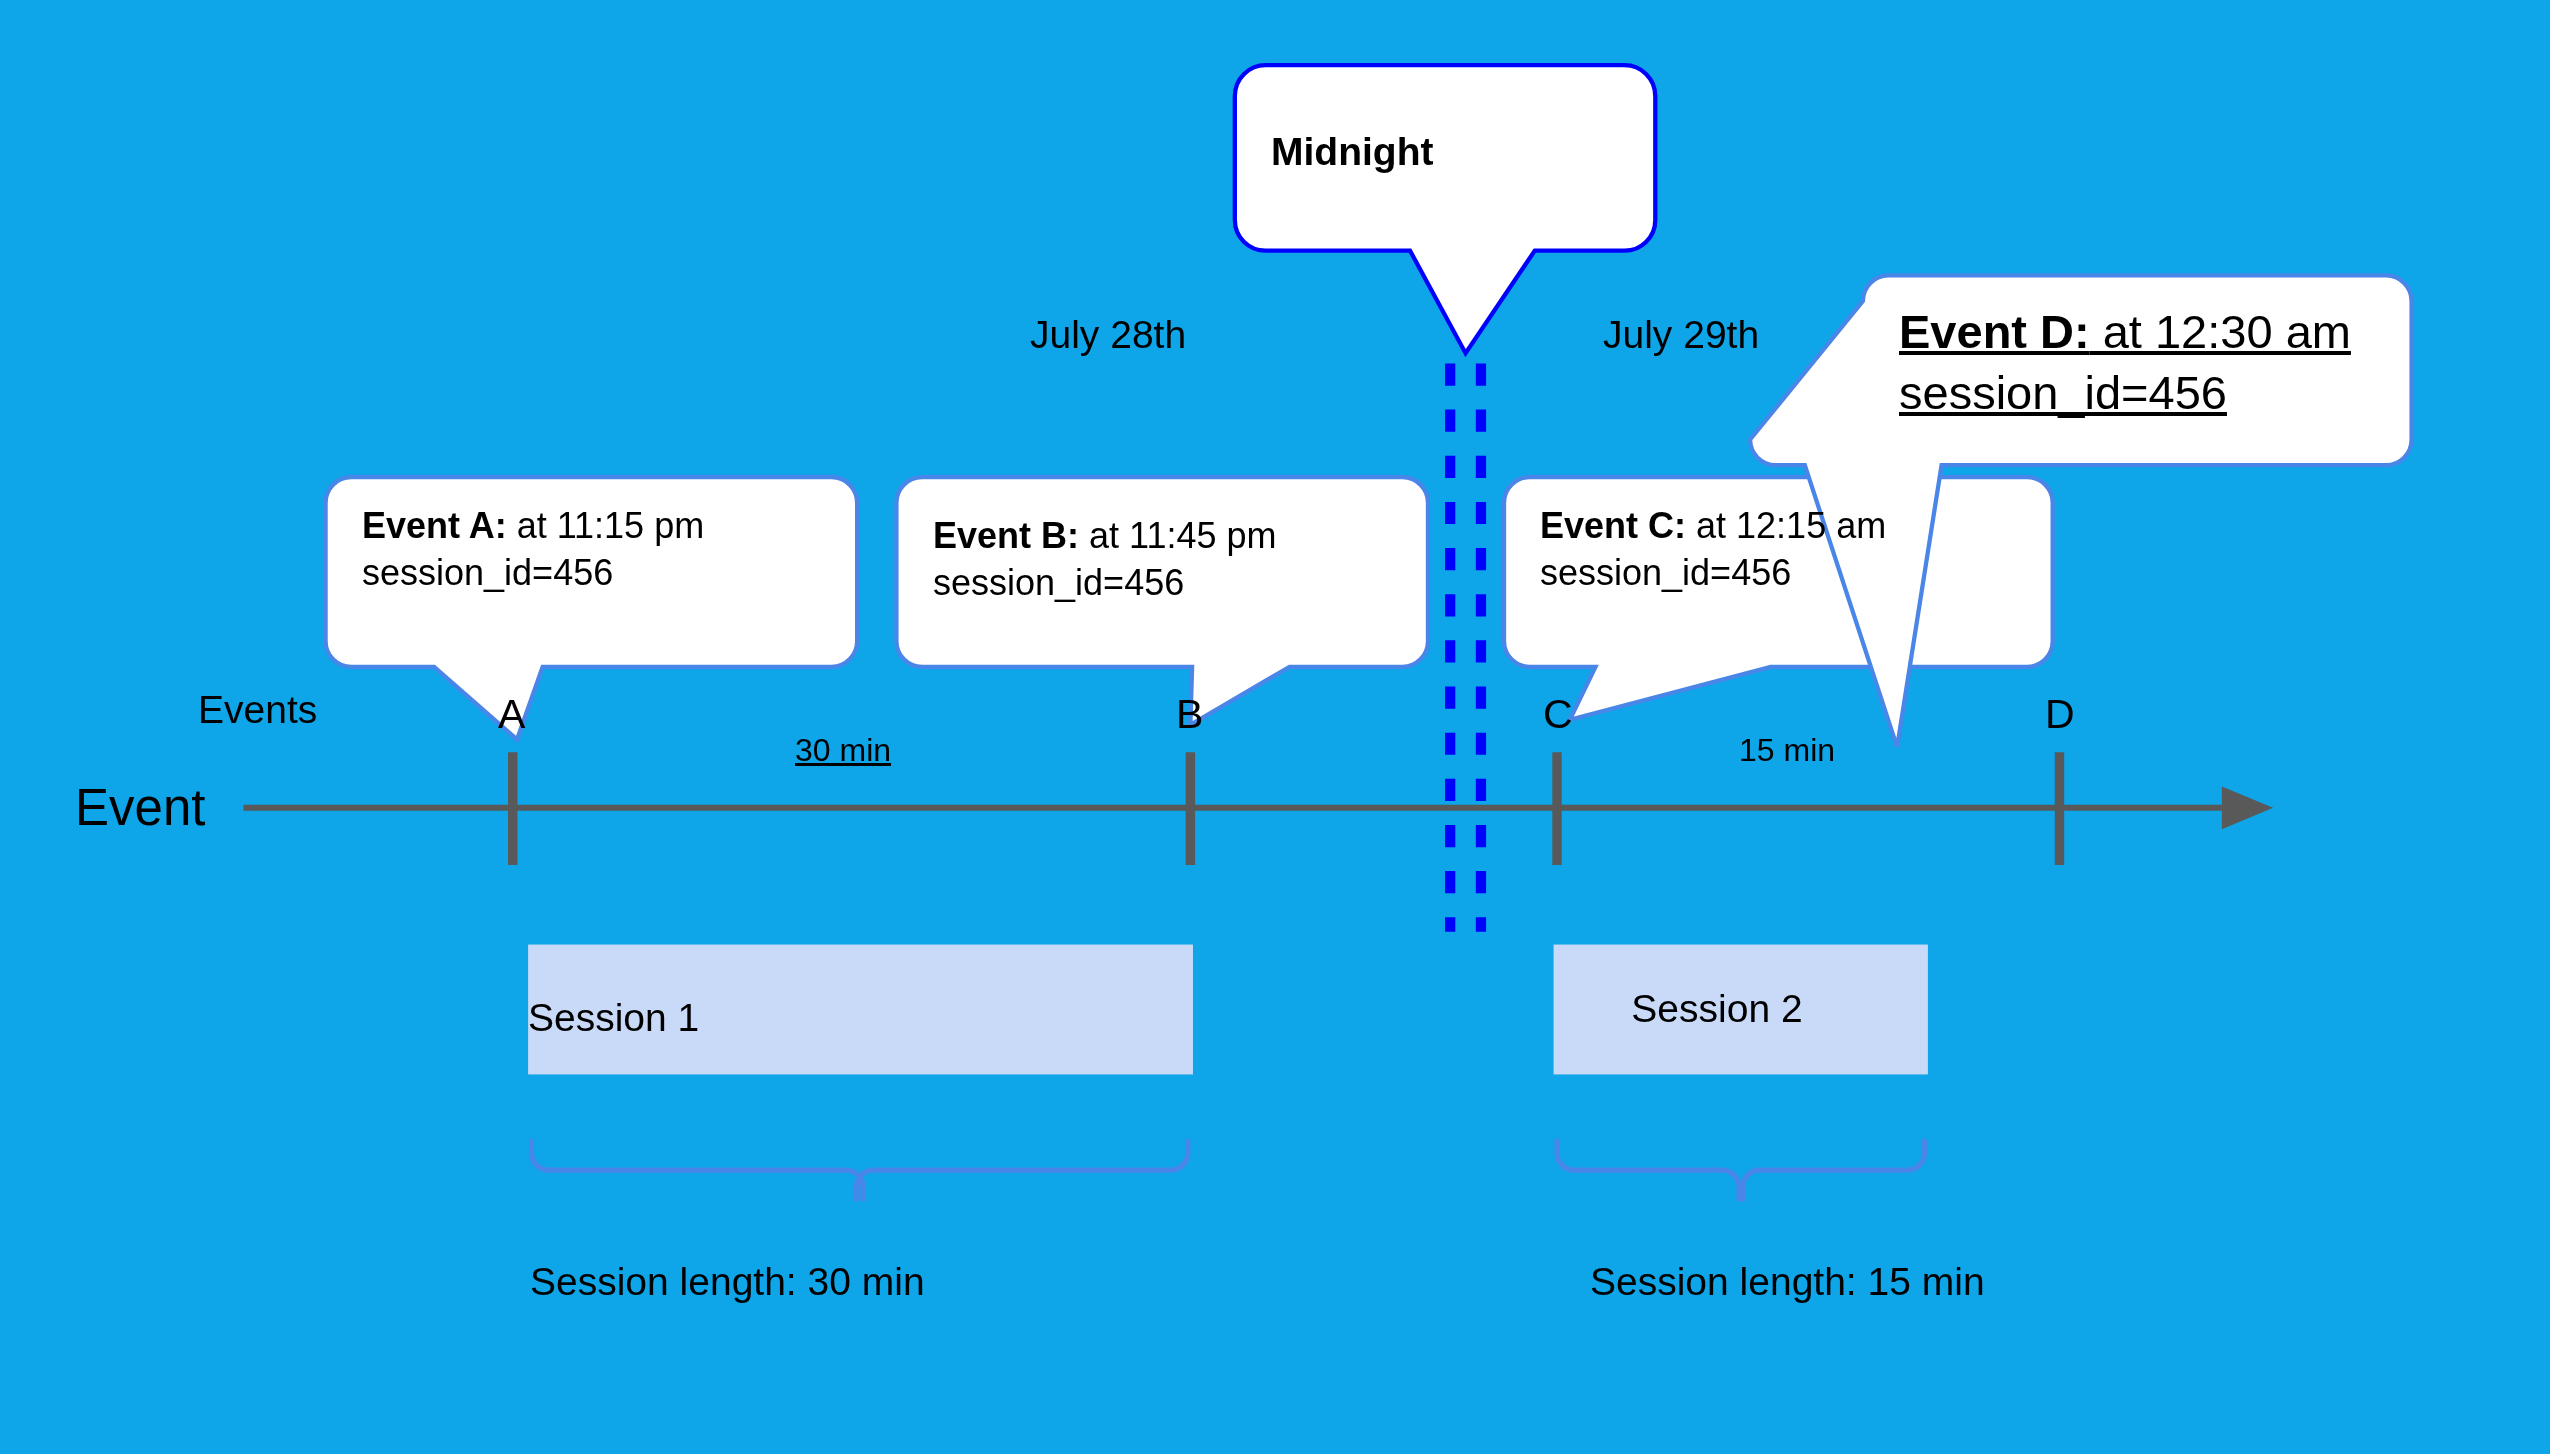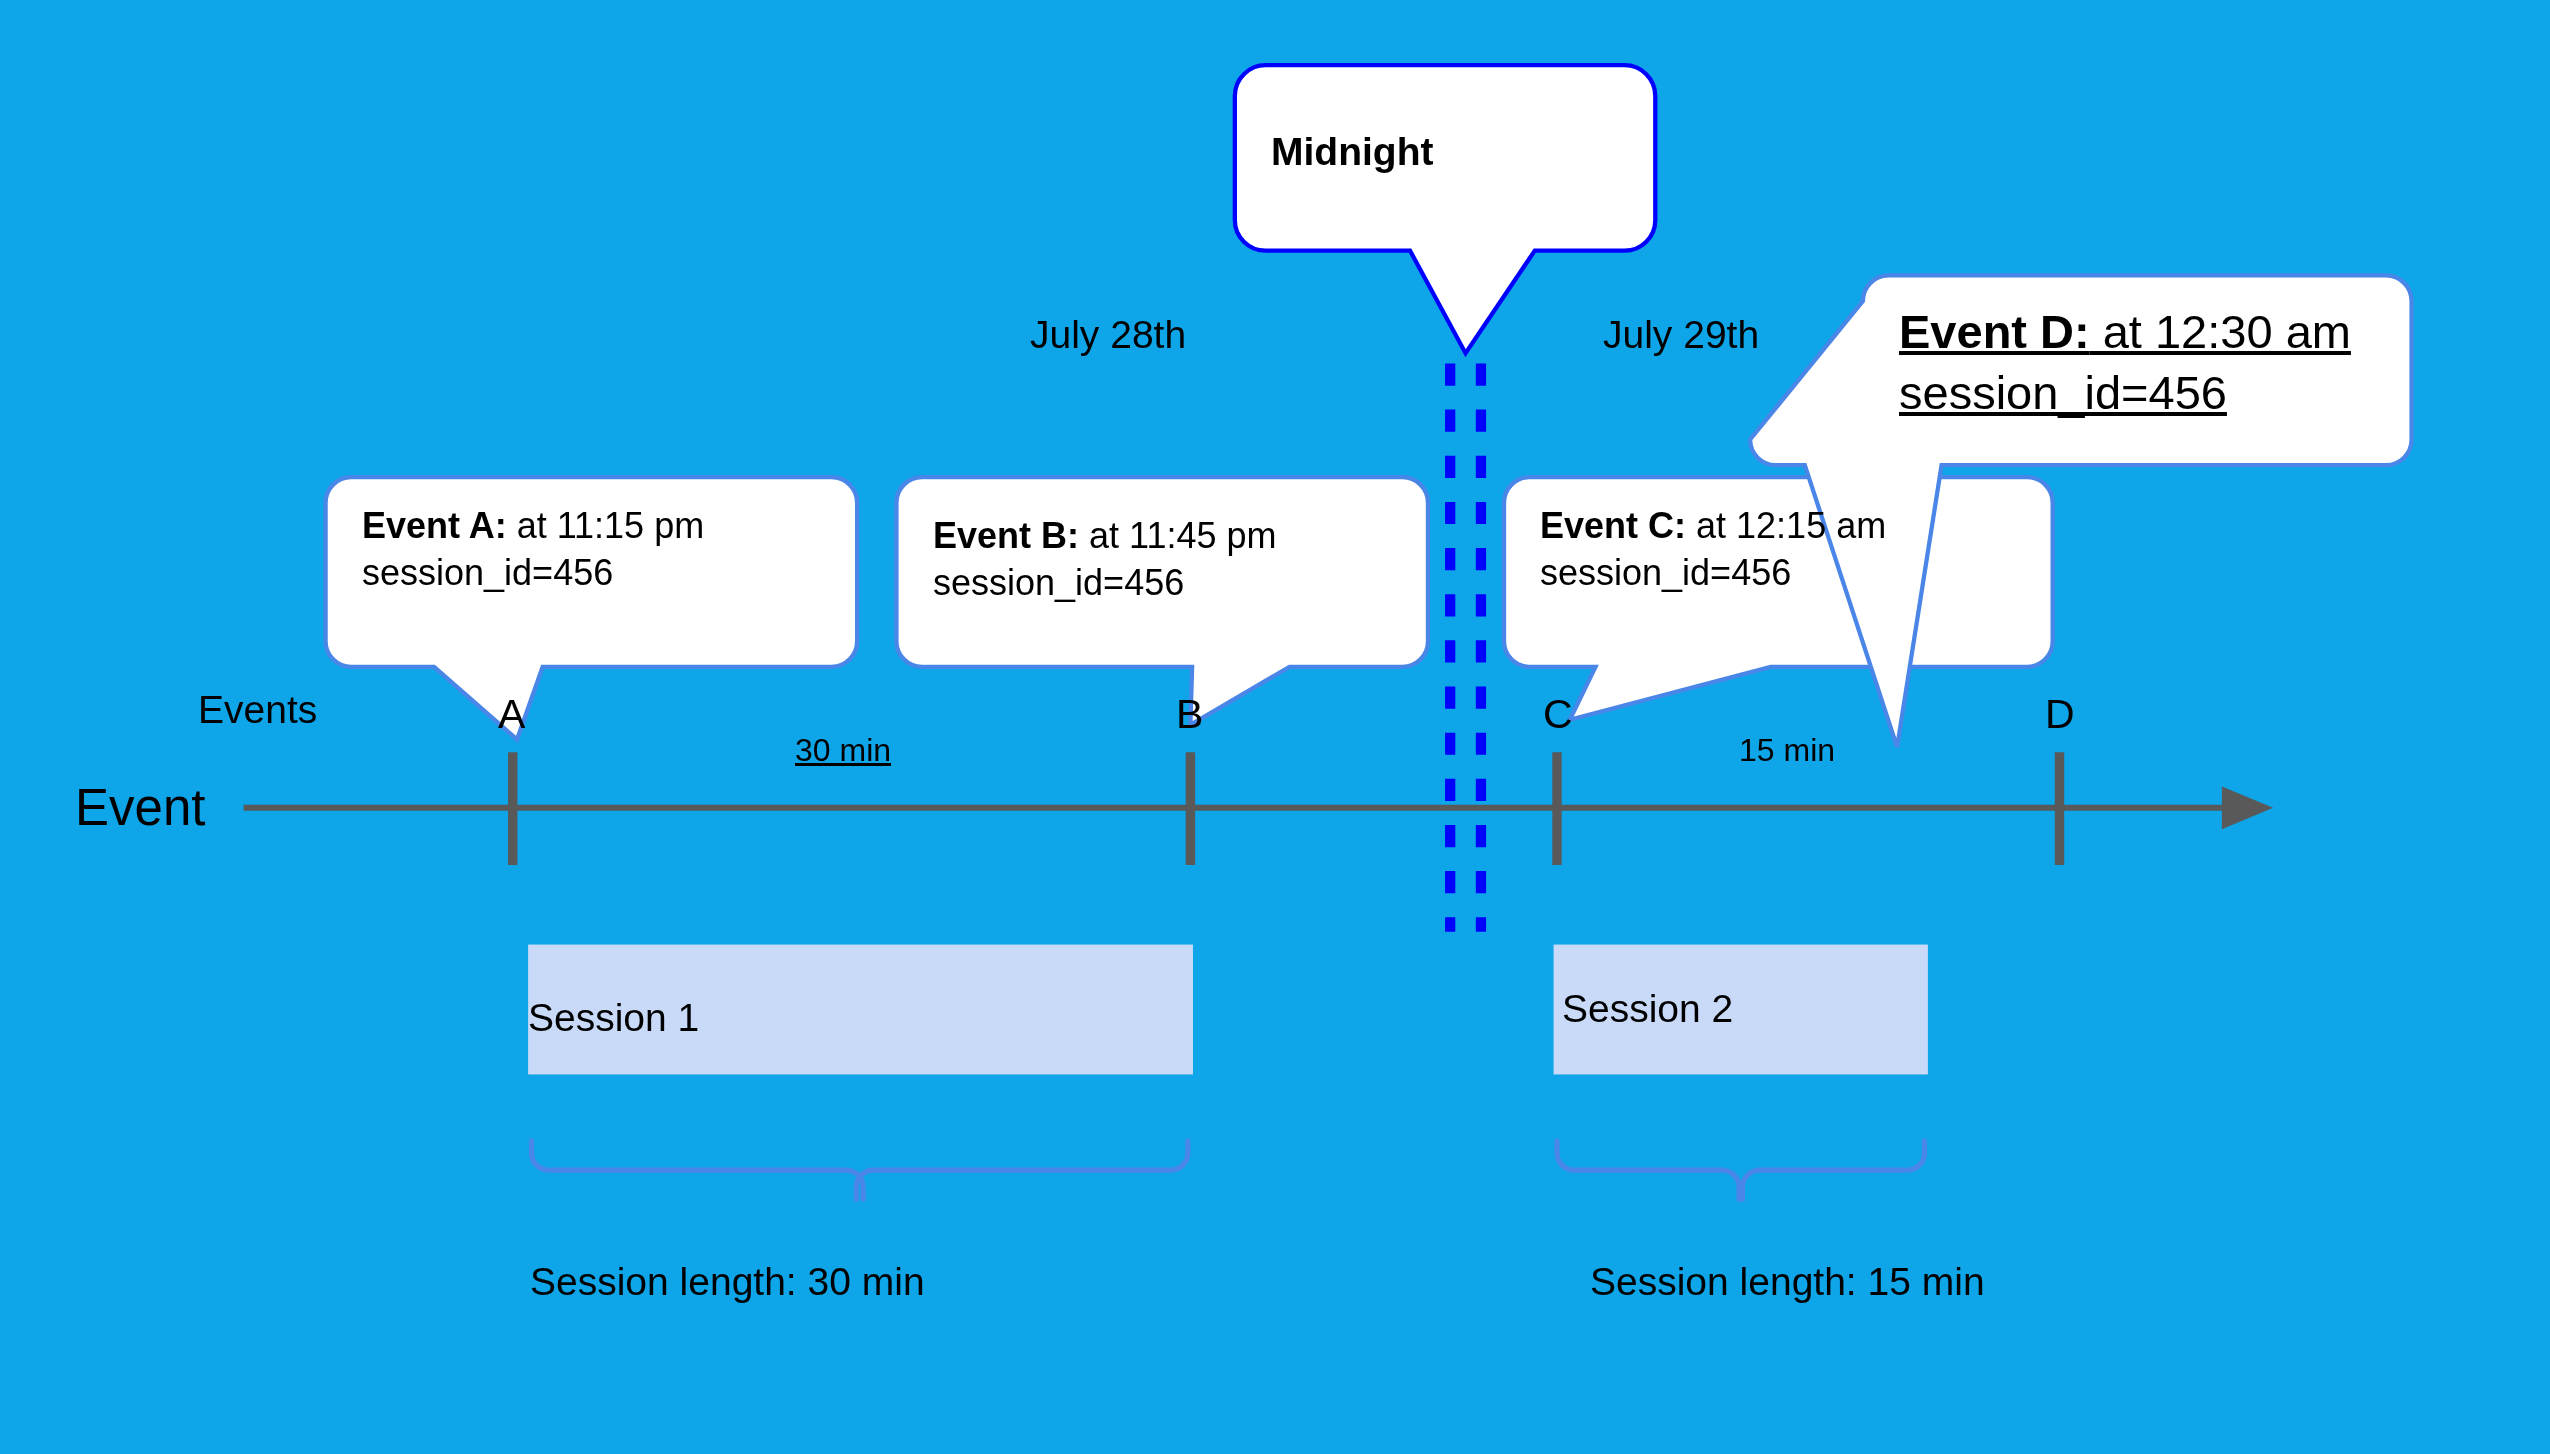--- a/index.html
+++ b/index.html
@@ -108,19 +108,19 @@
 
   <div class="lbl" style="left:498px; top:691px; font-size:41px;">A</div>
   <div class="lbl" style="left:1176px; top:691px; font-size:41px;">B</div>
   <div class="lbl" style="left:1543px; top:691px; font-size:41px;">C</div>
   <div class="lbl" style="left:2045px; top:691px; font-size:41px;">D</div>
 
   <div class="lbl" style="left:795px; top:732px; font-size:32px;text-decoration:underline;">30 min</div>
   <div class="lbl" style="left:1739px; top:732px; font-size:32px;">15 min</div>
 
   <div class="lbl" style="left:528px; top:987px; width:665px; text-align:left; font-size:39px;margin-top:9px;">Session 1</div>
-  <div class="lbl" style="left:1554px; top:987px; width:326px; text-align:left; font-size:39px;padding-left:8px;">Session 2</div>
+  <div class="lbl" style="left:1554px; top:987px; width:326px; text-align:center; font-size:39px;">Session 2</div>
 
   <div class="lbl" style="left:530px; top:1260px; font-size:39px;">Session length: 30 min</div>
   <div class="lbl" style="left:1590px; top:1260px; font-size:39px;">Session length: 15 min</div>
 
 </div>
 
 
 </body></html>

